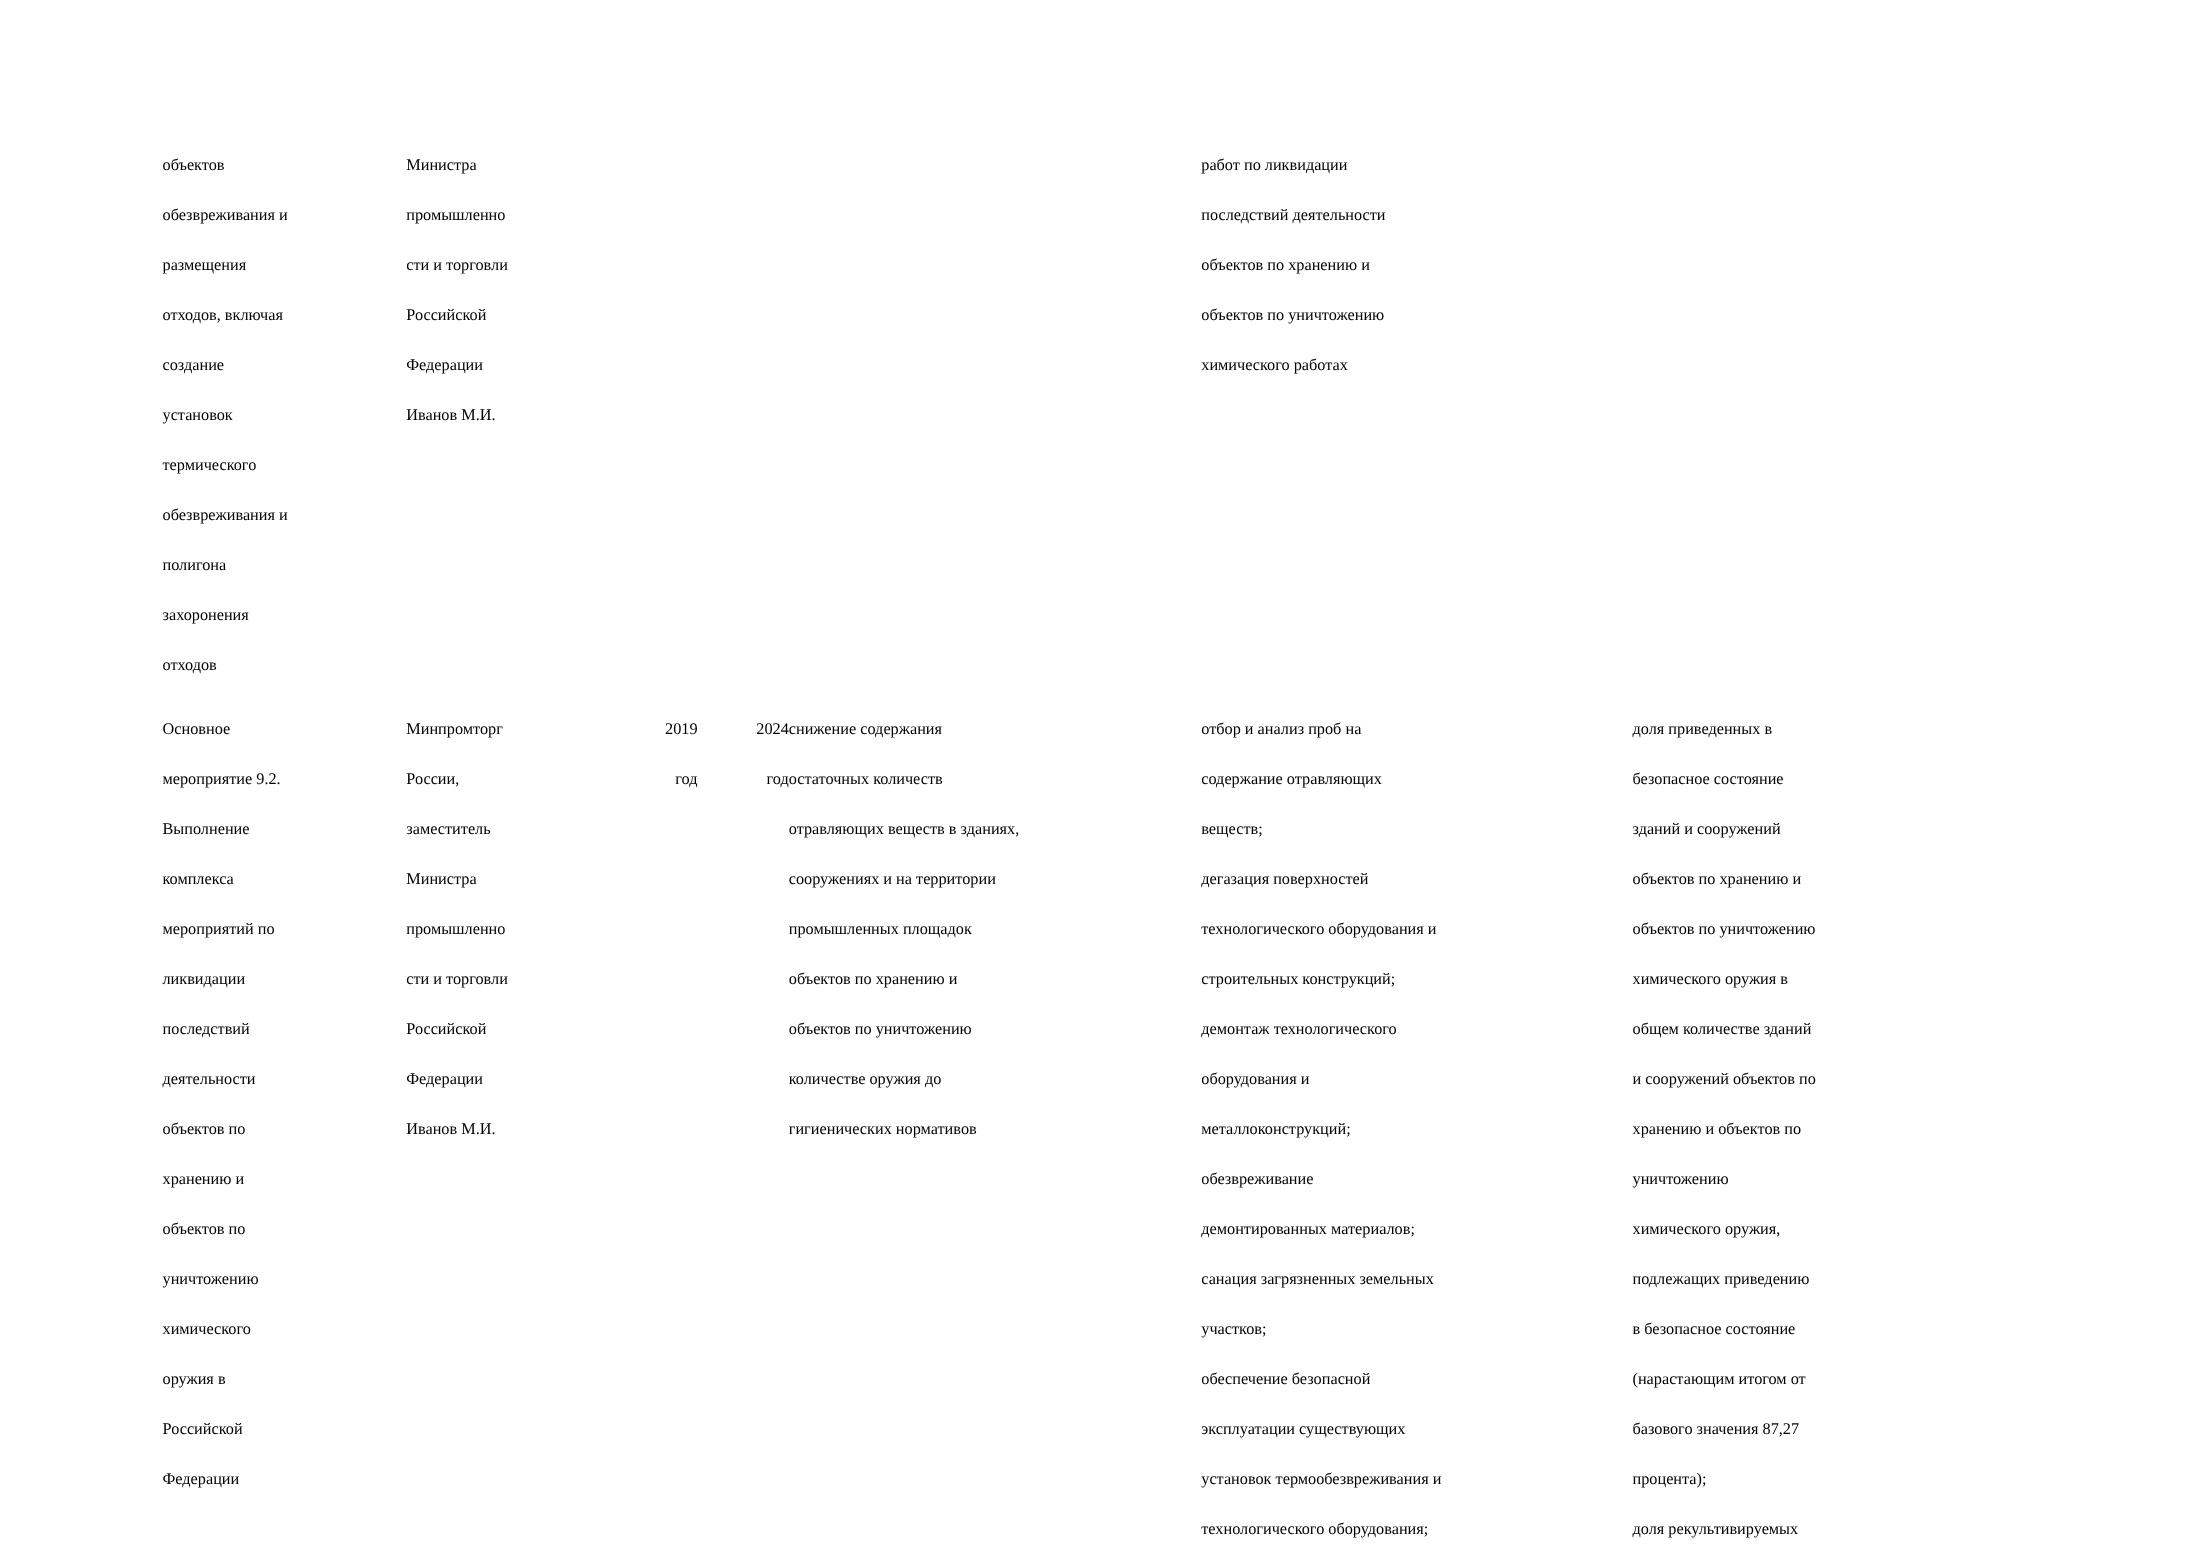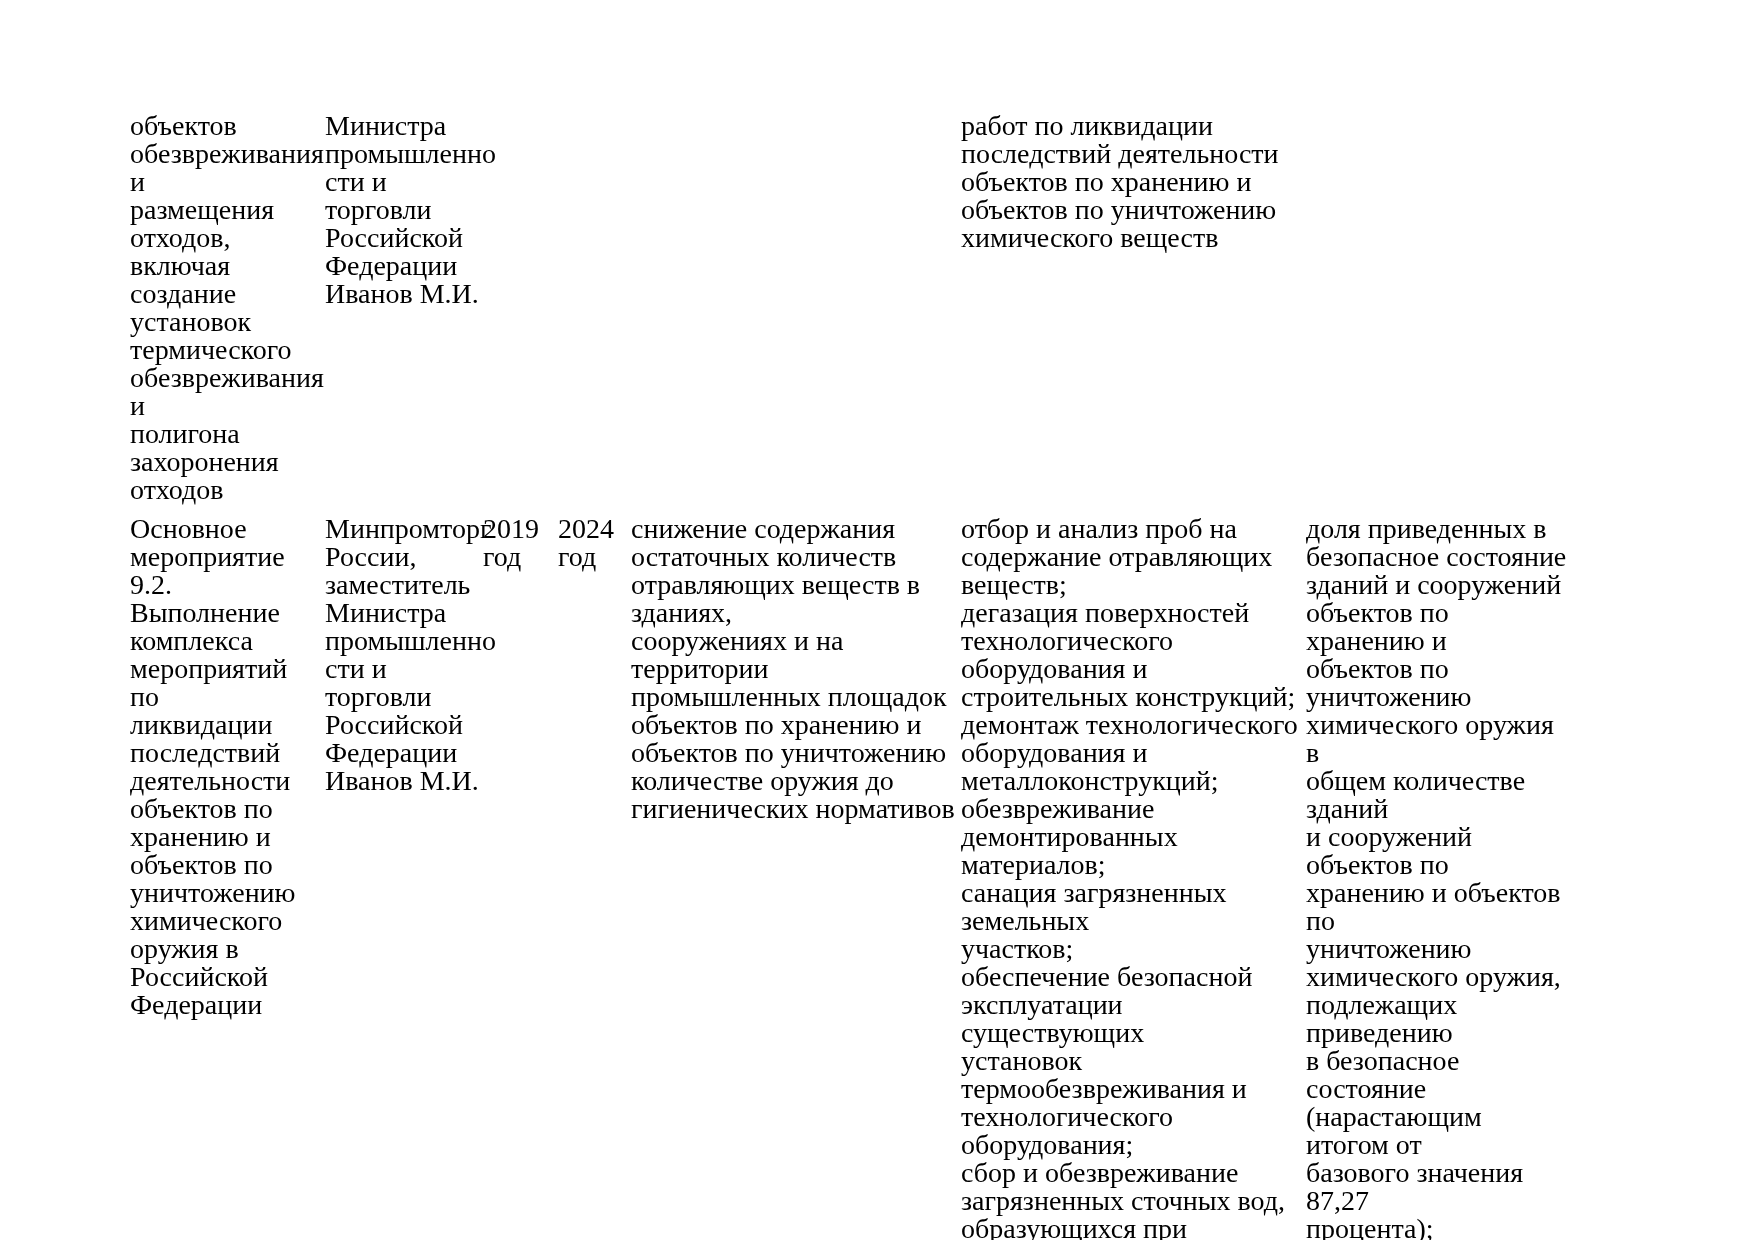--- a/index.html
+++ b/index.html
@@ -20,27 +20,27 @@
     left: 130px;
     top: 112px;
     width: 1445px;
   }
   .doc-row {
     display: grid;
     grid-template-columns: 195px 158px 75px 73px 330px 345px 265px;
     align-items: start;
   }
   .cell {
-    font-size: 28px;
-    line-height: 28px;
+    font-size: 13px;
+    line-height: 40px;
     white-space: pre-line;
     padding-right: 4px;
   }
   .cell.center {
-    text-align: left;
+    text-align: right;
     padding-right: 0;
   }
 </style>
 </head>
 <body>
 
 <div class="doc-table">
 
   <div class="doc-row">
     <div class="cell">объектов
@@ -60,21 +60,21 @@
 Российской
 Федерации
 Иванов М.И.</div>
     <div class="cell center"></div>
     <div class="cell center"></div>
     <div class="cell"></div>
     <div class="cell">работ по ликвидации
 последствий деятельности
 объектов по хранению и
 объектов по уничтожению
-химического веществ</div>
+химического работах</div>
   </div>
 
   <div class="doc-row" style="margin-top: 11px;">
     <div class="cell">Основное
 мероприятие 9.2.
 Выполнение
 комплекса
 мероприятий по
 ликвидации
 последствий

